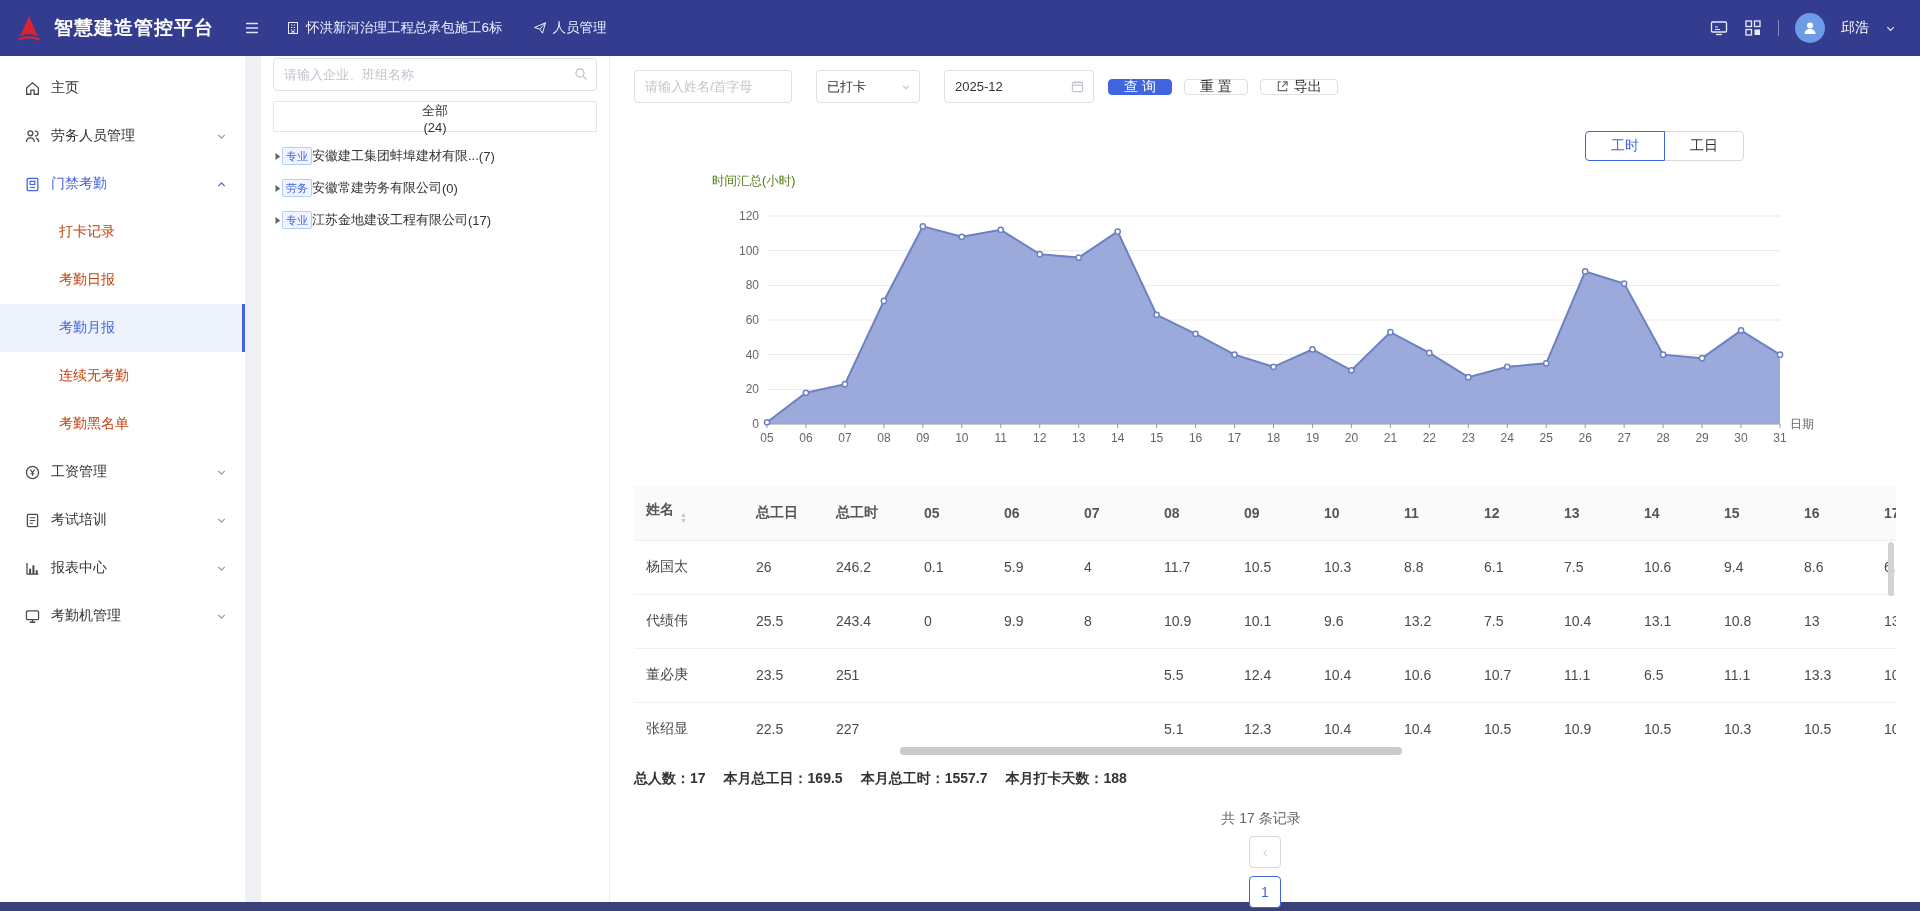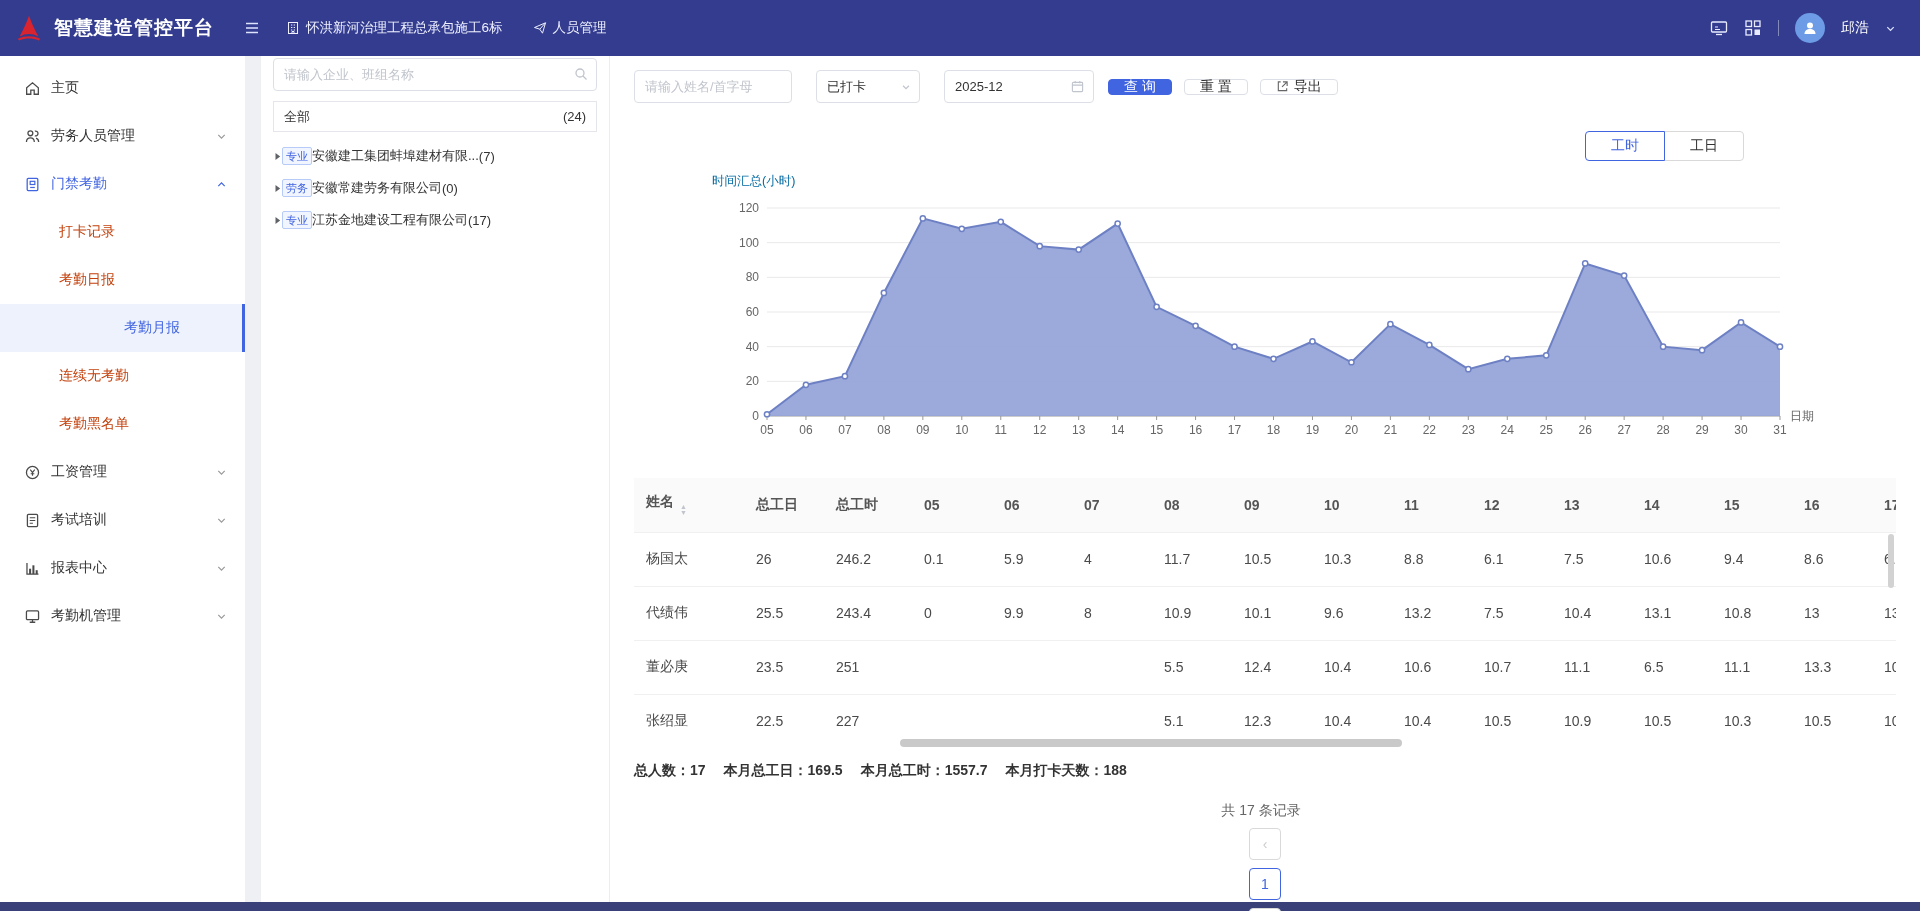--- a/index.html
+++ b/index.html
@@ -24,32 +24,32 @@
 
 .layout { display:flex; height:846px; gap:16px; }
 .sidebar { width:245px; background:#fff; flex-shrink:0; padding-top:8px; overflow:hidden; }
 .menu-item { height:48px; display:flex; align-items:center; gap:10px; padding:0 18px 0 24px; cursor:pointer; font-size:14px; color:#333; }
 .menu-item .mi-icon { width:17px; height:17px; color:#4a4a4a; flex-shrink:0; }
 .menu-item.parent-active, .menu-item.parent-active .mi-icon, .menu-item.parent-active .mi-caret { color:#4164e0; }
 .mi-label { flex:1; white-space:nowrap; overflow:hidden; }
 .mi-caret { color:#999; }
 .mi-caret.up { transform:rotate(180deg); }
 .submenu-item { height:48px; display:flex; align-items:center; padding-left:59px; font-size:14px; color:#c2410c; cursor:pointer; position:relative; }
-.submenu-item.active { background:#edf2fc; color:#4164e0;justify-content:center; }
+.submenu-item.active { background:#edf2fc; color:#4164e0; }
 .submenu-item.active::after { content:""; position:absolute; right:0; top:0; bottom:0; width:3px; background:#4164e0; }
 
 .panel { flex:1; background:#fff; display:flex; min-width:0; }
 
 
 .org { width:349px; flex-shrink:0; border-right:1px solid #ebedf0; padding:2px 12px; }
 .org-search { position:relative; margin-bottom:10px; }
 .org-search input { width:100%; height:33px; border:1px solid #dcdfe6; border-radius:4px; padding:0 32px 0 10px; font-size:13px; color:#333; }
 .org-search input::placeholder { color:#c0c4cc; }
 .search-ic { position:absolute; right:9px; top:9px; color:#c0c4cc; cursor:pointer; }
-.org-all { height:31px; border:1px solid #e5e6eb; display:flex; align-items:center; justify-content:space-between; padding:0 10px; font-size:13px; margin-bottom:8px; cursor:pointer; }
+.org-all { height:31px; border:1px solid #e5e6eb; display:flex; align-items:center; justify-content:space-between; padding:0 10px; font-size:13px; margin-bottom:8px; cursor:pointer;flex-direction:column; }
 .tree-item { display:flex; align-items:center; gap:0; height:32px; font-size:13px; cursor:pointer; }
 .tree-caret { width:9px; flex-shrink:0; display:flex; }
 .tree-tag { font-size:11px; color:#4164e0; background:#f0f5ff; border:1px solid #b7cbf8; border-radius:2px; padding:0 3px; line-height:16px; flex-shrink:0; }
 .tree-name { overflow:hidden; text-overflow:ellipsis; white-space:nowrap; max-width:190px; }
 .tree-count { color:#333; flex-shrink:0; }
 
 
 .main { flex:1; min-width:0; padding:14px 24px 0; position:relative; }
 .filter-bar { display:flex; align-items:center; }
 .f-field { height:33px; border:1px solid #dcdfe6; border-radius:4px; background:#fff; font-size:13px; color:#333; }
@@ -61,21 +61,21 @@
 .btn { height:16px; padding:0 15px; border-radius:4px; border:1px solid #dcdfe6; background:#fff; font-size:14px; color:#333; display:flex; align-items:center; gap:5px; cursor:pointer; margin-right:12px; }
 .btn-primary { background:#4164e0; border-color:#4164e0; color:#fff; }
 
 .toggle-row { display:flex; justify-content:flex-end; padding-right:152px; margin-top:28px; }
 .toggle-opt { width:80px; height:30px; border:1px solid #d9d9d9; background:#fff; display:flex; align-items:center; justify-content:center; font-size:14px; color:#333; cursor:pointer; }
 .toggle-opt:first-child { border-radius:4px 0 0 4px; }
 .toggle-opt:last-child { border-radius:0 4px 4px 0; margin-left:-1px; }
 .toggle-opt.active { border-color:#4164e0; color:#4164e0; position:relative; z-index:1; }
 
 .chart-block { margin-left:78px; margin-top:12px; }
-.chart-title { font-size:12.5px; color:#0369a1; margin-bottom:4px; }
+.chart-title { font-size:12.5px; color:#4d7c0f; margin-bottom:12px; }
 
 
 .table-block { margin-top:32px; }
 .tbl-wrap { position:relative; height:258px; overflow:hidden; }
 table { border-collapse:collapse; table-layout:fixed; }
 th,td { height:54px; padding:0 12px; font-size:14px; text-align:left; border-bottom:1px solid #f0f0f0; white-space:nowrap; overflow:hidden; font-weight:normal; }
 thead th { background:#fafafa; color:#555; font-weight:600; }
 tbody td { color:#4a4a4a; background:#fff; }
 .fixcol { position:relative; z-index:1; box-shadow:12px 0 10px -10px rgba(0,0,0,0.20); }
 .sorter { display:inline-flex; flex-direction:column; margin-left:6px; vertical-align:-3px; line-height:6px; cursor:pointer; }

